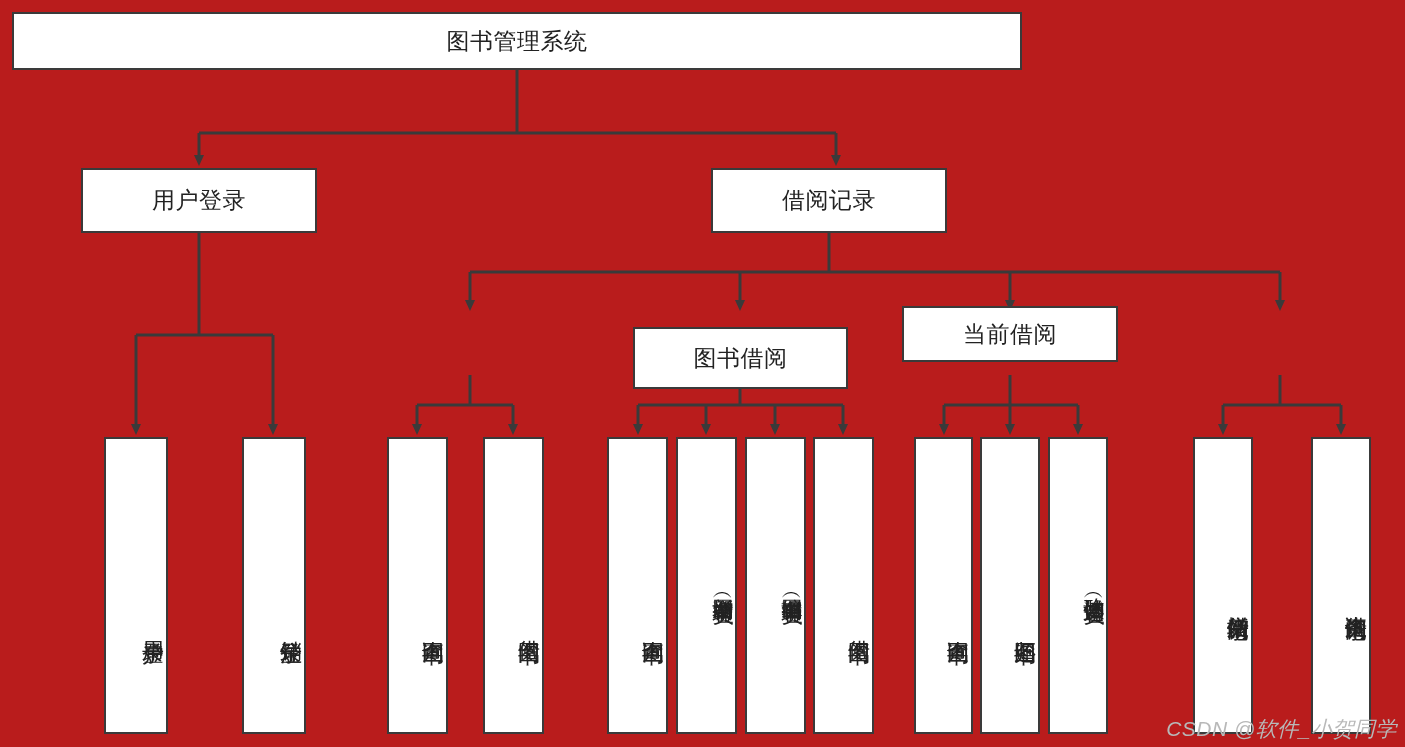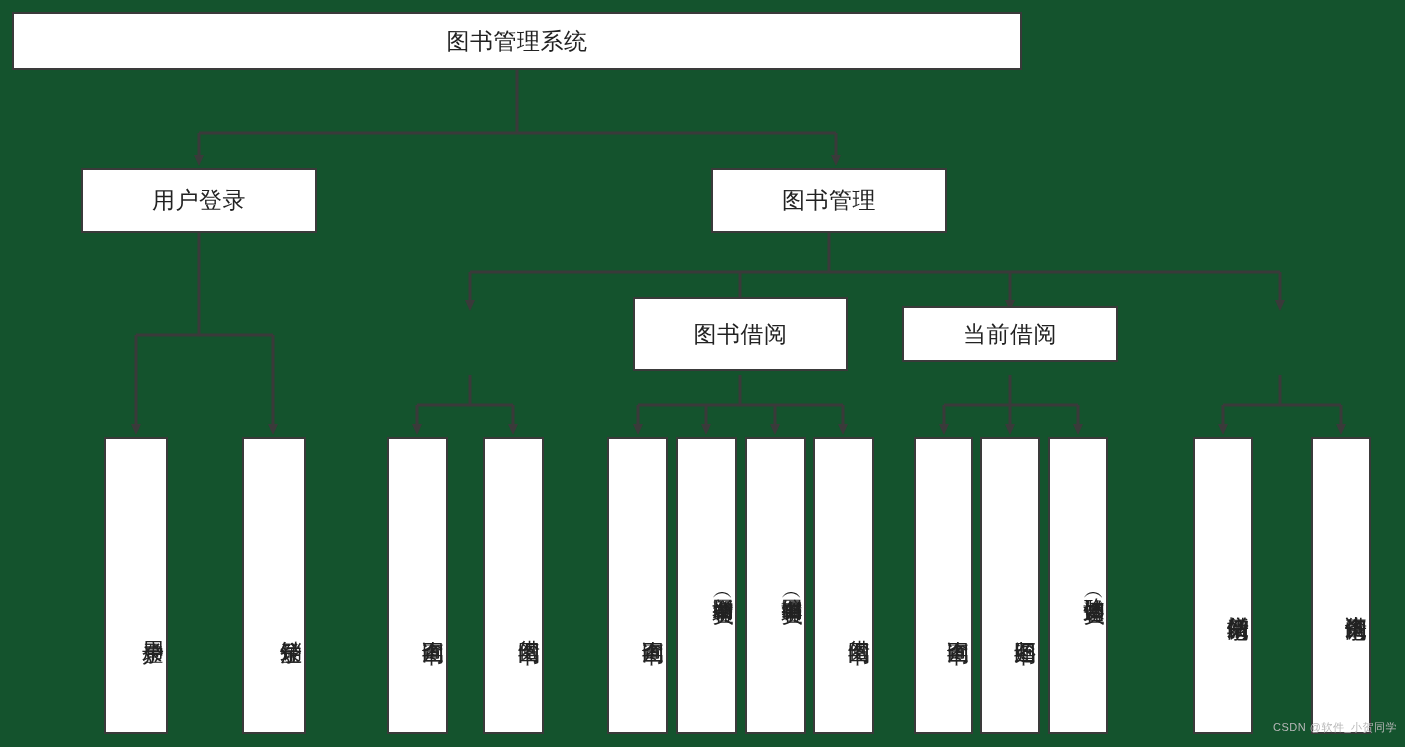--- a/index.html
+++ b/index.html
@@ -7,21 +7,21 @@
     padding: 0;
     background: #ffffff;
   }
   body {
     font-family: "Liberation Sans", "DejaVu Sans", sans-serif;
   }
   #canvas {
     position: relative;
     width: 1405px;
     height: 747px;
-    background: #14532d;
+    background: #b91c1c;
     overflow: hidden;
   }
   .node {
     position: absolute;
     box-sizing: border-box;
     border: 2px solid #3a3a3a;
     background: #ffffff;
     display: flex;
     align-items: center;
     justify-content: center;
@@ -50,25 +50,26 @@
     position: absolute;
     left: 0;
     top: 0;
     width: 1405px;
     height: 747px;
     pointer-events: none;
   }
   .watermark {
     position: absolute;
     right: 8px;
-    bottom: 12px;
-    font-size: 11px;
+    bottom: 4px;
+    font-size: 21px;
     color: #b8b8b8;
     white-space: nowrap;
     letter-spacing: 0.5px;
+    font-style: italic;
   }
 </style>
 </head>
 <body>
 
 <div id="canvas">
 
   <svg class="wires" viewBox="0 0 1405 747">
     <defs>
       <marker id="arrow" markerWidth="12" markerHeight="12" refX="1" refY="5" orient="auto" markerUnits="userSpaceOnUse">
@@ -120,24 +121,24 @@
   </svg>
 
   <div class="node horiz" style="left:12px; top:12px; width:1010px; height:58px;">
     <span>图书管理系统</span>
   </div>
 
   <div class="node horiz" style="left:81px; top:168px; width:236px; height:65px;">
     <span>用户登录</span>
   </div>
   <div class="node horiz" style="left:711px; top:168px; width:236px; height:65px;">
-    <span>图书管理</span>
+    <span>借阅记录</span>
   </div>
 
-  <div class="node horiz" style="left:633px; top:297px; width:215px; height:74px;">
+  <div class="node horiz" style="left:633px; top:327px; width:215px; height:62px;">
     <span>图书借阅</span>
   </div>
   <div class="node horiz" style="left:902px; top:306px; width:216px; height:56px;">
     <span>当前借阅</span>
   </div>
 
   <div class="node vert" style="left:104px; top:437px; width:64px; height:297px; padding-top:84px;">
     <span>用户登录</span>
   </div>
   <div class="node vert" style="left:242px; top:437px; width:64px; height:297px; padding-top:84px;">

